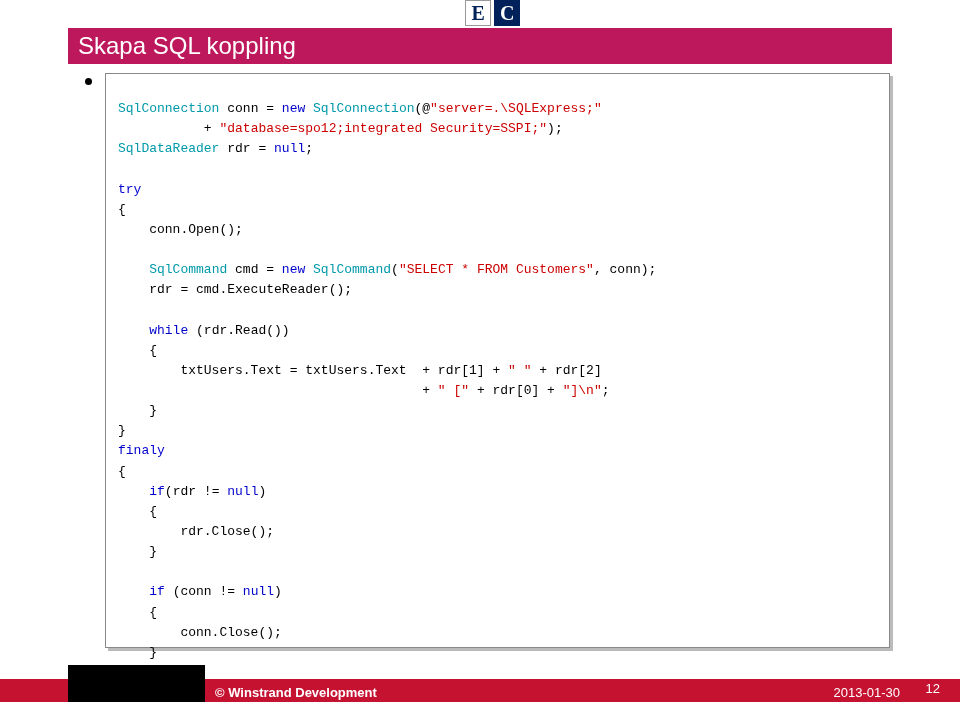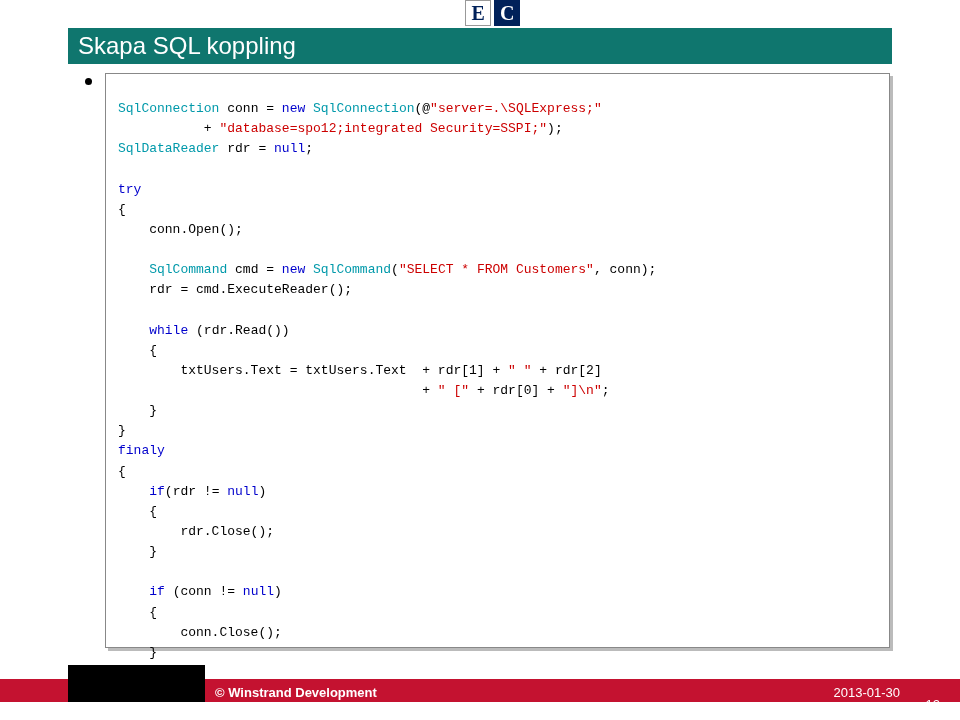--- a/index.html
+++ b/index.html
@@ -54,21 +54,21 @@
     color: #666;
     margin-top: 2px;
     font-weight: bold;
   }
   .title-bar {
     position: absolute;
     top: 28px;
     left: 68px;
     width: 824px;
     height: 36px;
-    background: #0f766e;
+    background: #be185d;
     color: #ffffff;
     font-size: 24px;
     padding-left: 10px;
     line-height: 36px;
   }
   .bullet {
     position: absolute;
     top: 78px;
     left: 85px;
     width: 7px;
@@ -122,21 +122,21 @@
   .footer-date {
     position: absolute;
     bottom: 20px;
     right: 60px;
     color: #fff;
     font-size: 13px;
     margin-top: 31px;
   }
   .footer-page {
     position: absolute;
-    bottom: 8px;
+    bottom: 24px;
     right: 20px;
     color: #fff;
     font-size: 13px;
   }
 </style>
 </head>
 <body>
 
 <div class="logo">
   <div class="logo-boxes">

